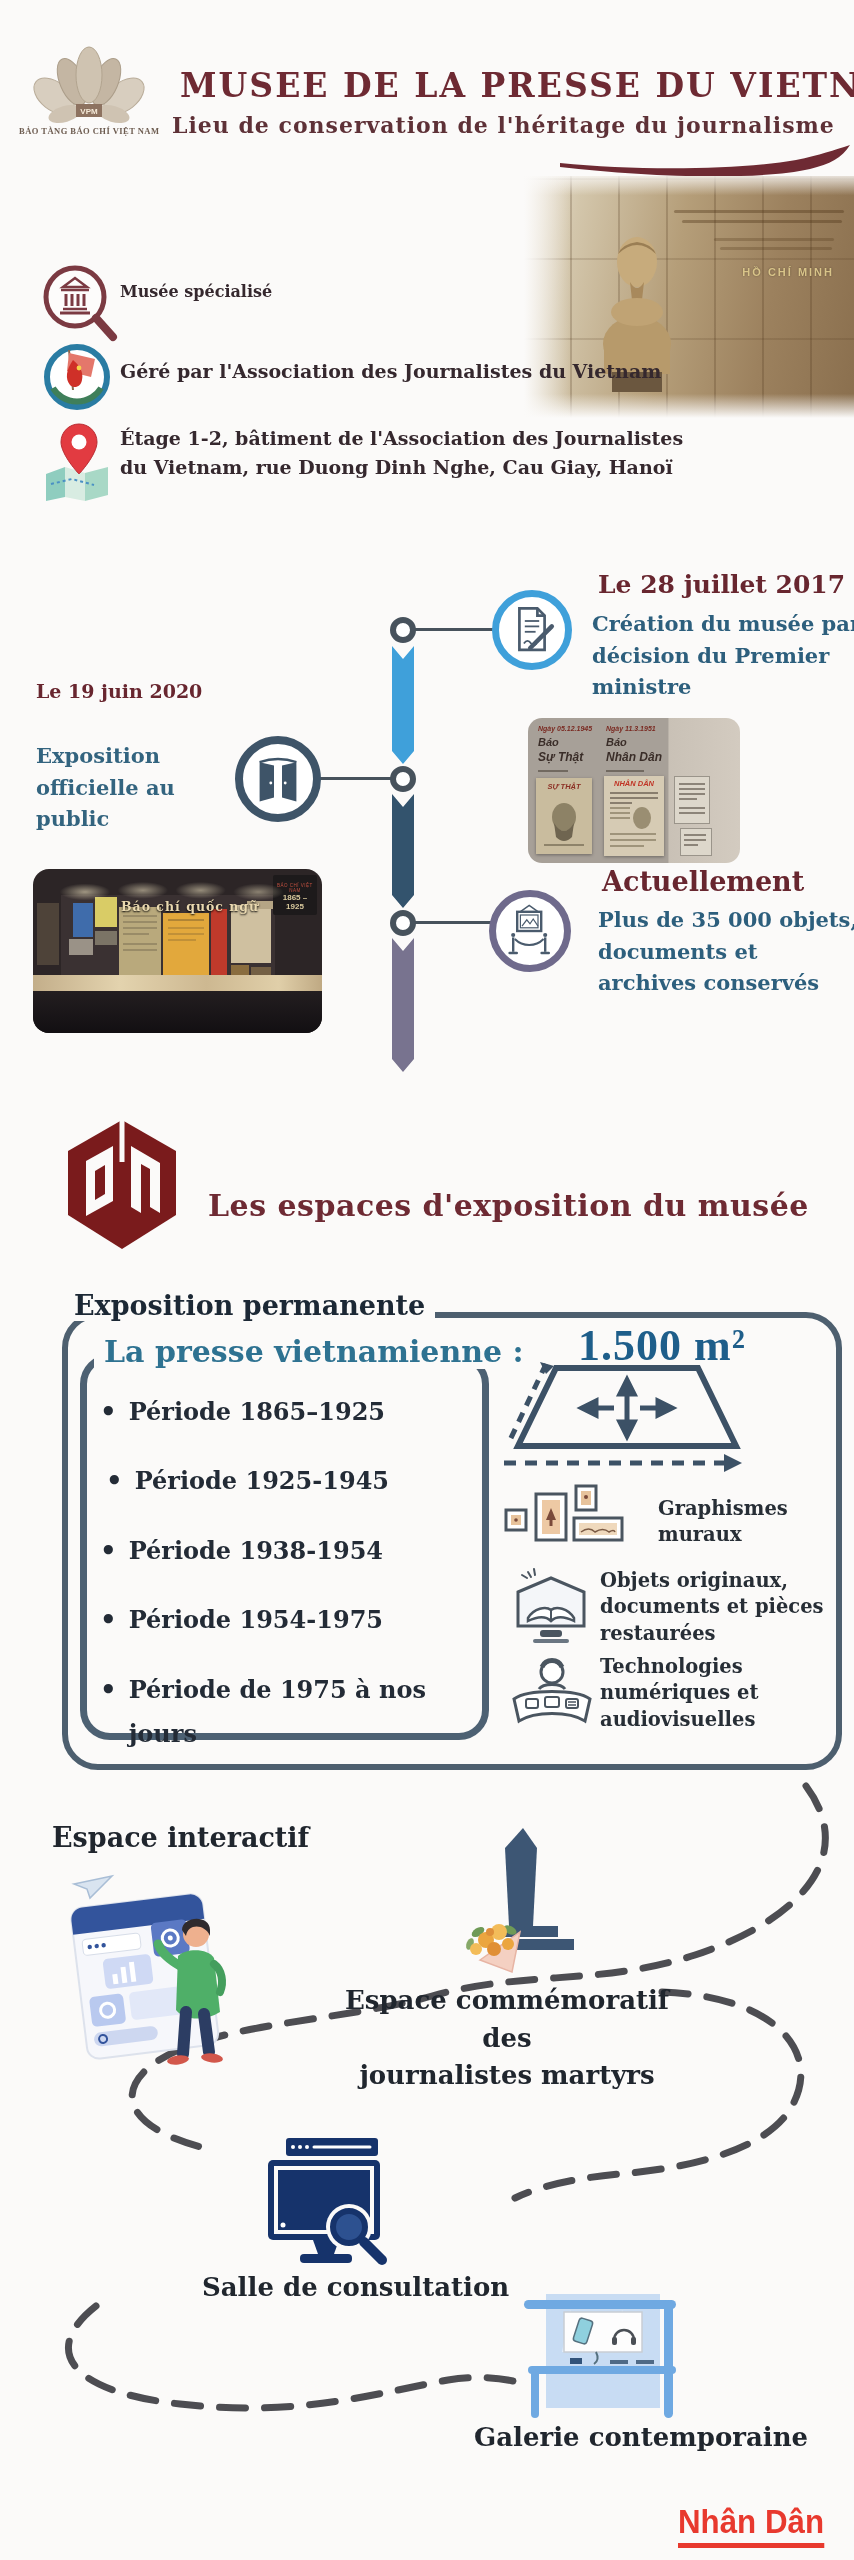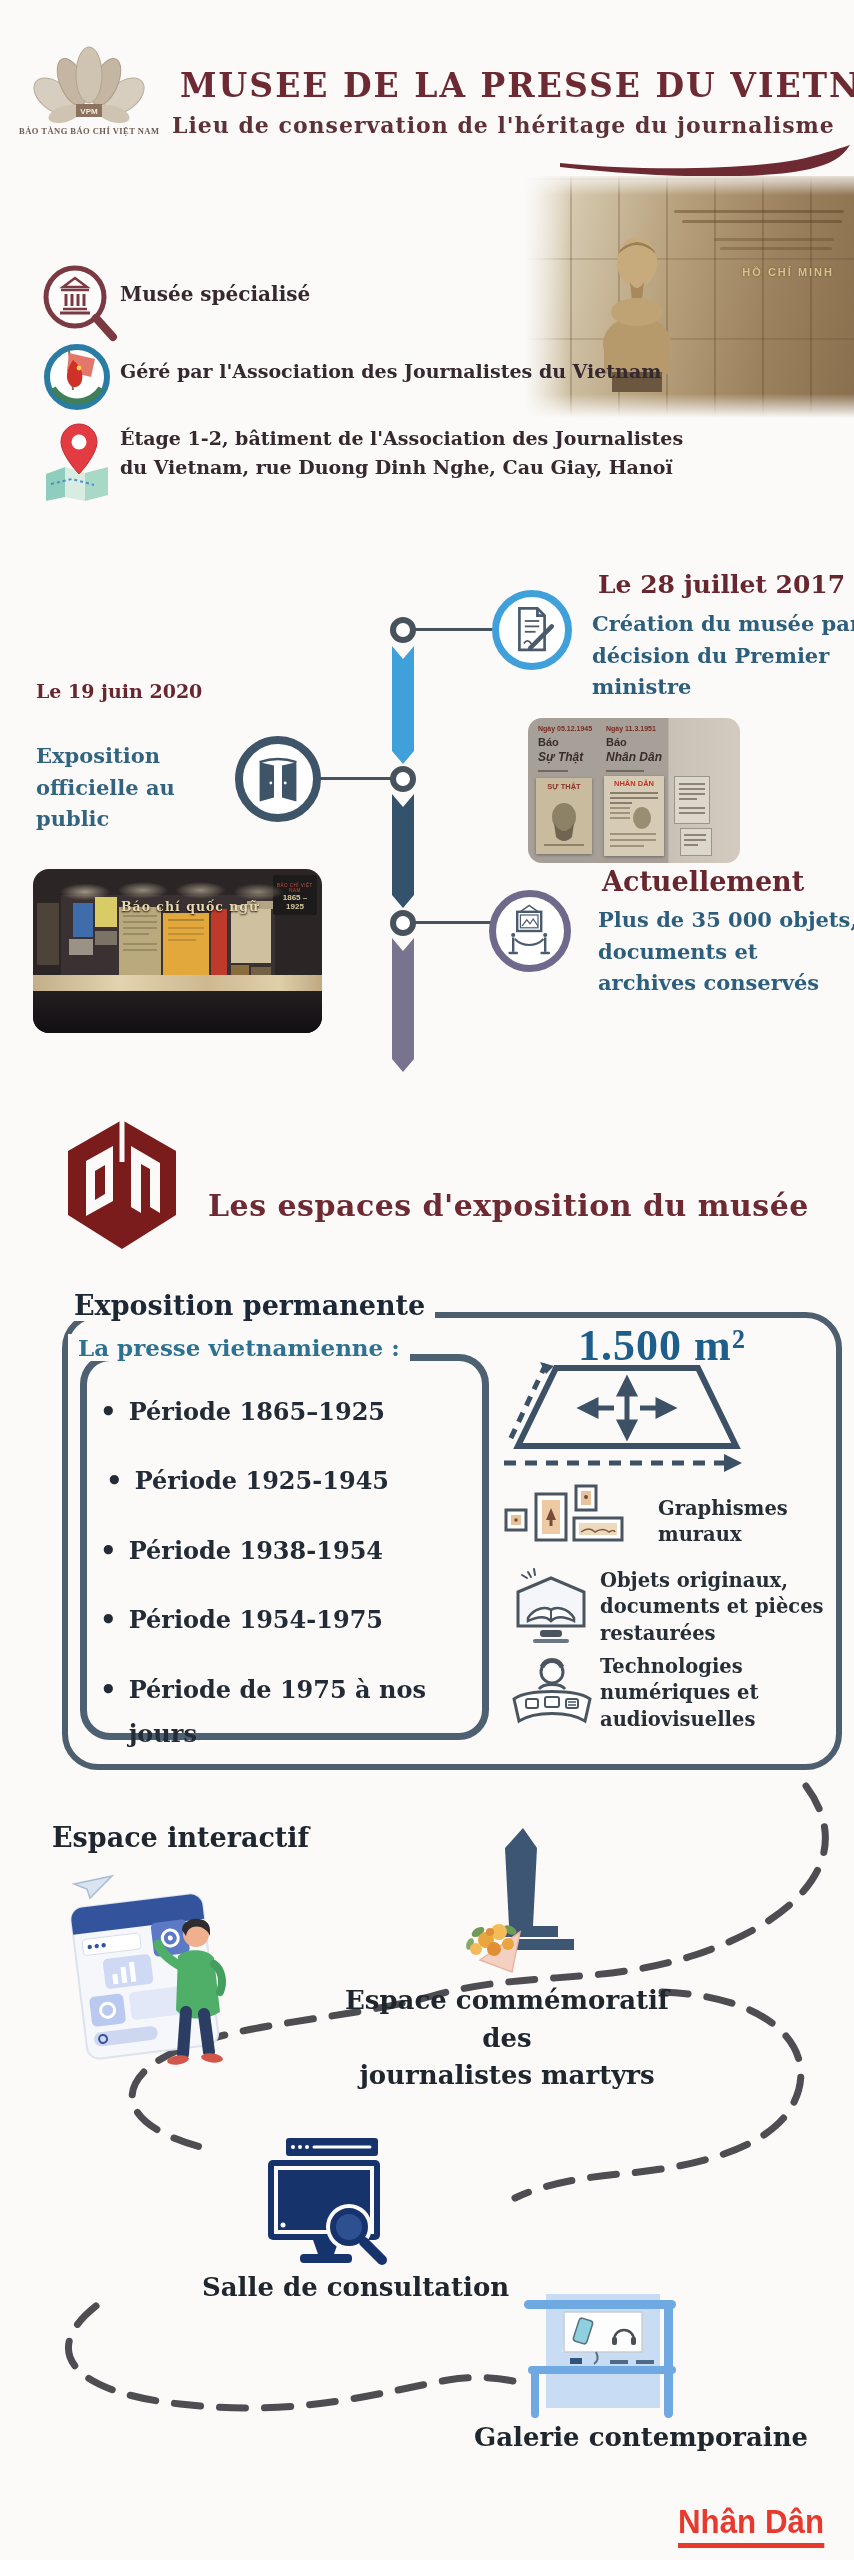--- a/index.html
+++ b/index.html
@@ -18,21 +18,21 @@
       repeating-linear-gradient(90deg,transparent 0 46px,rgba(70,45,20,.22) 46px 48px),
       repeating-linear-gradient(0deg,transparent 0 78px,rgba(70,45,20,.15) 78px 80px);}
   .hcm-fade{position:absolute;inset:0;background:
       linear-gradient(90deg,#fbfaf9 0%,rgba(251,250,249,0) 14%),
       linear-gradient(0deg,#fbfaf9 0%,rgba(251,250,249,0) 10%),
       linear-gradient(180deg,rgba(251,250,249,.8) 0%,rgba(251,250,249,0) 8%);}
   .hcm-caption{position:absolute;right:20px;top:90px;color:#d9c489;font-size:11px;font-weight:bold;
       letter-spacing:2px;font-family:"Liberation Sans",sans-serif;text-shadow:0 0 2px rgba(0,0,0,.4);}
   .qbar{position:absolute;height:3px;background:rgba(80,52,24,.38);border-radius:2px;}
   .np{background:linear-gradient(90deg,#a7a098 0%,#a7a098 66%,#c9c1b6 66.5%,#d3cbc0 100%);border-radius:14px;}
-  .np .t{position:absolute;font-family:"Liberation Sans",sans-serif;}
+  .np .t{position:absolute;font-family:"Liberation Sans",sans-serif;font-style:italic;}
   .paper{position:absolute;box-shadow:0 1px 3px rgba(0,0,0,.35);}
   .clip{position:absolute;background:#ddd7cb;border:1px solid #9a948a;}
   .tl{background:rgba(60,50,40,.5);position:absolute;height:2px;}
   .ex{background:#2c2526;border-radius:16px;}
   .ex-wall{position:absolute;left:28px;top:26px;width:214px;height:96px;background:#3a3132;}
   .panel{position:absolute;}
   .ex-title{position:absolute;left:88px;top:30px;color:#ead9b0;font-size:12.5px;font-weight:bold;
       letter-spacing:1px;text-shadow:0 1px 2px #000;}
   .ex-year{position:absolute;left:240px;top:6px;width:44px;height:40px;background:#1d1a1b;border-radius:2px;
       font-family:"Liberation Sans",sans-serif;text-align:center;}
@@ -113,21 +113,21 @@
     <path d="M25 27 L37 18 L49 27 Z" fill="none" stroke="#7b3a42" stroke-width="2.5"></path>
     <line x1="23" y1="30" x2="51" y2="30" stroke="#7b3a42" stroke-width="2.5"></line>
     <line x1="28" y1="34" x2="28" y2="46" stroke="#7b3a42" stroke-width="3"></line>
     <line x1="34" y1="34" x2="34" y2="46" stroke="#7b3a42" stroke-width="3"></line>
     <line x1="40" y1="34" x2="40" y2="46" stroke="#7b3a42" stroke-width="3"></line>
     <line x1="46" y1="34" x2="46" y2="46" stroke="#7b3a42" stroke-width="3"></line>
     <line x1="25" y1="49" x2="49" y2="49" stroke="#7b3a42" stroke-width="2.5"></line>
     <line x1="22" y1="53" x2="52" y2="53" stroke="#7b3a42" stroke-width="3"></line>
     <line x1="58" y1="58" x2="75" y2="77" stroke="#7b3a42" stroke-width="8" stroke-linecap="round"></line>
   </svg>
-  <div class="abs slab" style="left:120px;top:282px;font-size:20px">Musée spécialisé</div>
+  <div class="abs slab" style="left:120px;top:282px;font-size:16px">Musée spécialisé</div>
 
   <svg class="abs" style="left:38px;top:338px" width="78" height="82" viewBox="0 0 78 82">
     <circle cx="39" cy="39" r="30" fill="#ffffff" stroke="#2a7ca3" stroke-width="6"></circle>
     <path d="M15 50 A28 28 0 0 0 63 50" fill="none" stroke="#3f7f5a" stroke-width="6"></path>
     <line x1="31" y1="12" x2="35" y2="52" stroke="#8a6a50" stroke-width="2"></line>
     <polygon points="31,15 57,21 53,39 29,33" fill="#e4776b"></polygon>
     <path d="M35 22 C28 32 27 41 32 47 C36 51 43 49 44 42 C46 34 41 27 35 22 Z" fill="#cf3028"></path>
     <circle cx="41" cy="30" r="2.4" fill="#f6d44a"></circle>
   </svg>
   <div class="abs slab" style="left:120px;top:360px;font-size:19px">Géré par l'Association des Journalistes du Vietnam</div>
@@ -300,21 +300,21 @@
     <line x1="66" y1="2" x2="66" y2="46" stroke="#fbfaf9" stroke-width="5"></line>
     <polygon points="30,45 57,30 57,85 30,100" fill="#fbfaf9"></polygon>
     <polygon points="39,55 49,49 49,78 39,84" fill="#7a1b1c"></polygon>
     <polygon points="75,30 104,47 104,97 94,91 94,53 85,48 85,97 75,91" fill="#fbfaf9"></polygon>
   </svg>
   <div class="abs slab" style="left:208px;top:1188px;font-size:30px;color:#6e2a33;letter-spacing:.5px">Les espaces d'exposition du musée</div>
 
   <div class="box" style="left:62px;top:1312px;width:768px;height:446px"></div>
   <div class="boxhead slab" style="left:64px;top:1290px;font-size:27px;color:#1c2835">Exposition permanente</div>
   <div class="box inner" style="left:80px;top:1354px;width:395px;height:372px"></div>
-  <div class="boxhead slab" style="left:68px;top:1334px;font-size:23px;color:#2e7291">La presse vietnamienne :</div>
+  <div class="boxhead slab" style="left:94px;top:1334px;font-size:30px;color:#2e7291">La presse vietnamienne :</div>
 
   <div class="periods">
     <div class="pi">
         <span class="b">•</span>
         <span>Période 1865–1925</span>
       </div>
     <div class="pi" style="margin-left:6px">
         <span class="b">•</span>
         <span>Période 1925-1945</span>
       </div>

